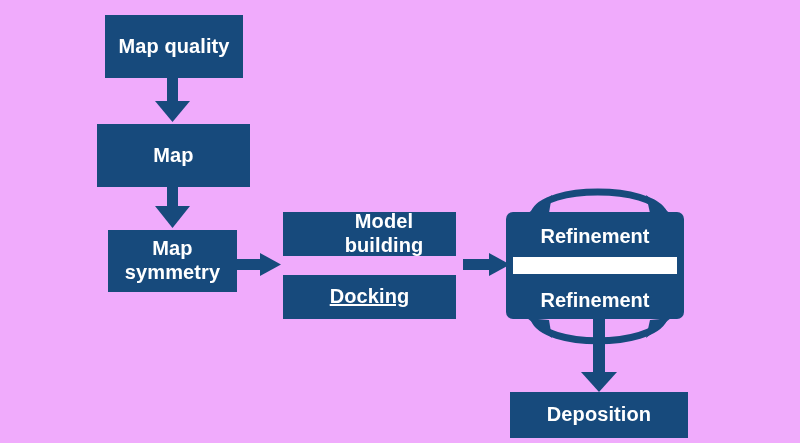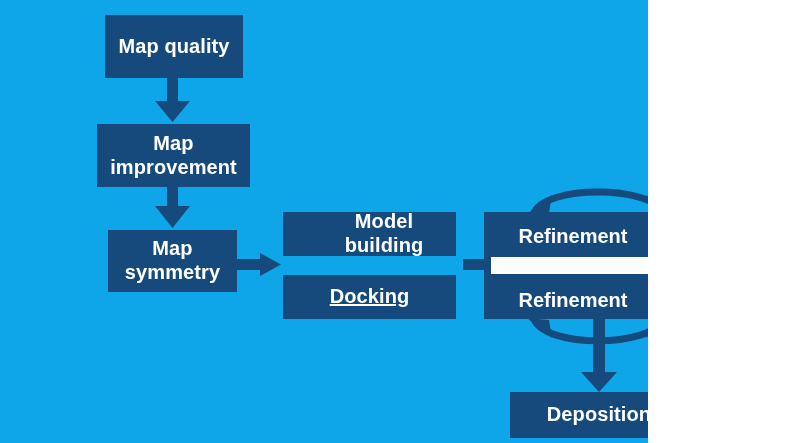--- a/index.html
+++ b/index.html
@@ -2,23 +2,23 @@
 <html><head>
 <meta charset="utf-8">
 <style>
   html, body {
     margin: 0;
     padding: 0;
     background: #ffffff;
   }
   #canvas {
     position: relative;
-    width: 648px;
+    width: 800px;
     height: 443px;
-    background: #0ea5e9;
+    background: #f0abfc;
     overflow: hidden;
     font-family: "Liberation Sans", sans-serif;
   }
   .node {
     position: absolute;
     background: #174a7c;
     color: #ffffff;
     display: flex;
     align-items: center;
     justify-content: center;
@@ -35,23 +35,24 @@
   #node-map-quality   { left: 105px; top: 15px;  width: 138px; height: 63px; }
   #node-map-improve   { left: 97px;  top: 124px; width: 153px; height: 63px; }
   #node-map-symmetry  { left: 108px; top: 230px; width: 129px; height: 62px; }
   #node-model-build   { left: 283px; top: 212px; width: 173px; height: 44px; padding-left: 35px; }
   #node-docking       { left: 283px; top: 275px; width: 173px; height: 44px; text-decoration: underline; }
   #node-deposition    { left: 510px; top: 392px; width: 178px; height: 46px; }
 
   
   #node-refine-validate {
     position: absolute;
-    left: 484px; top: 212px; width: 178px; height: 107px;
+    left: 506px; top: 212px; width: 178px; height: 107px;
     background: #174a7c;
     box-sizing: border-box;
+    border-radius: 7px;
   }
   #node-refine-validate .rv-label {
     position: absolute;
     left: 0; width: 100%;
     color: #ffffff;
     text-align: center;
     font-size: 20px;
     font-weight: 700;
     line-height: 1;
   }
@@ -121,21 +122,20 @@
 
   <div class="node" id="node-map-quality">
     <div>
       <span>Map quality</span>
     </div>
   </div>
 
   <div class="node" id="node-map-improve">
     <div>
       <span>Map</span>
-      <span>improvement</span>
     </div>
   </div>
 
   <div class="node" id="node-map-symmetry">
     <div>
       <span>Map</span>
       <span>symmetry</span>
     </div>
   </div>
 

